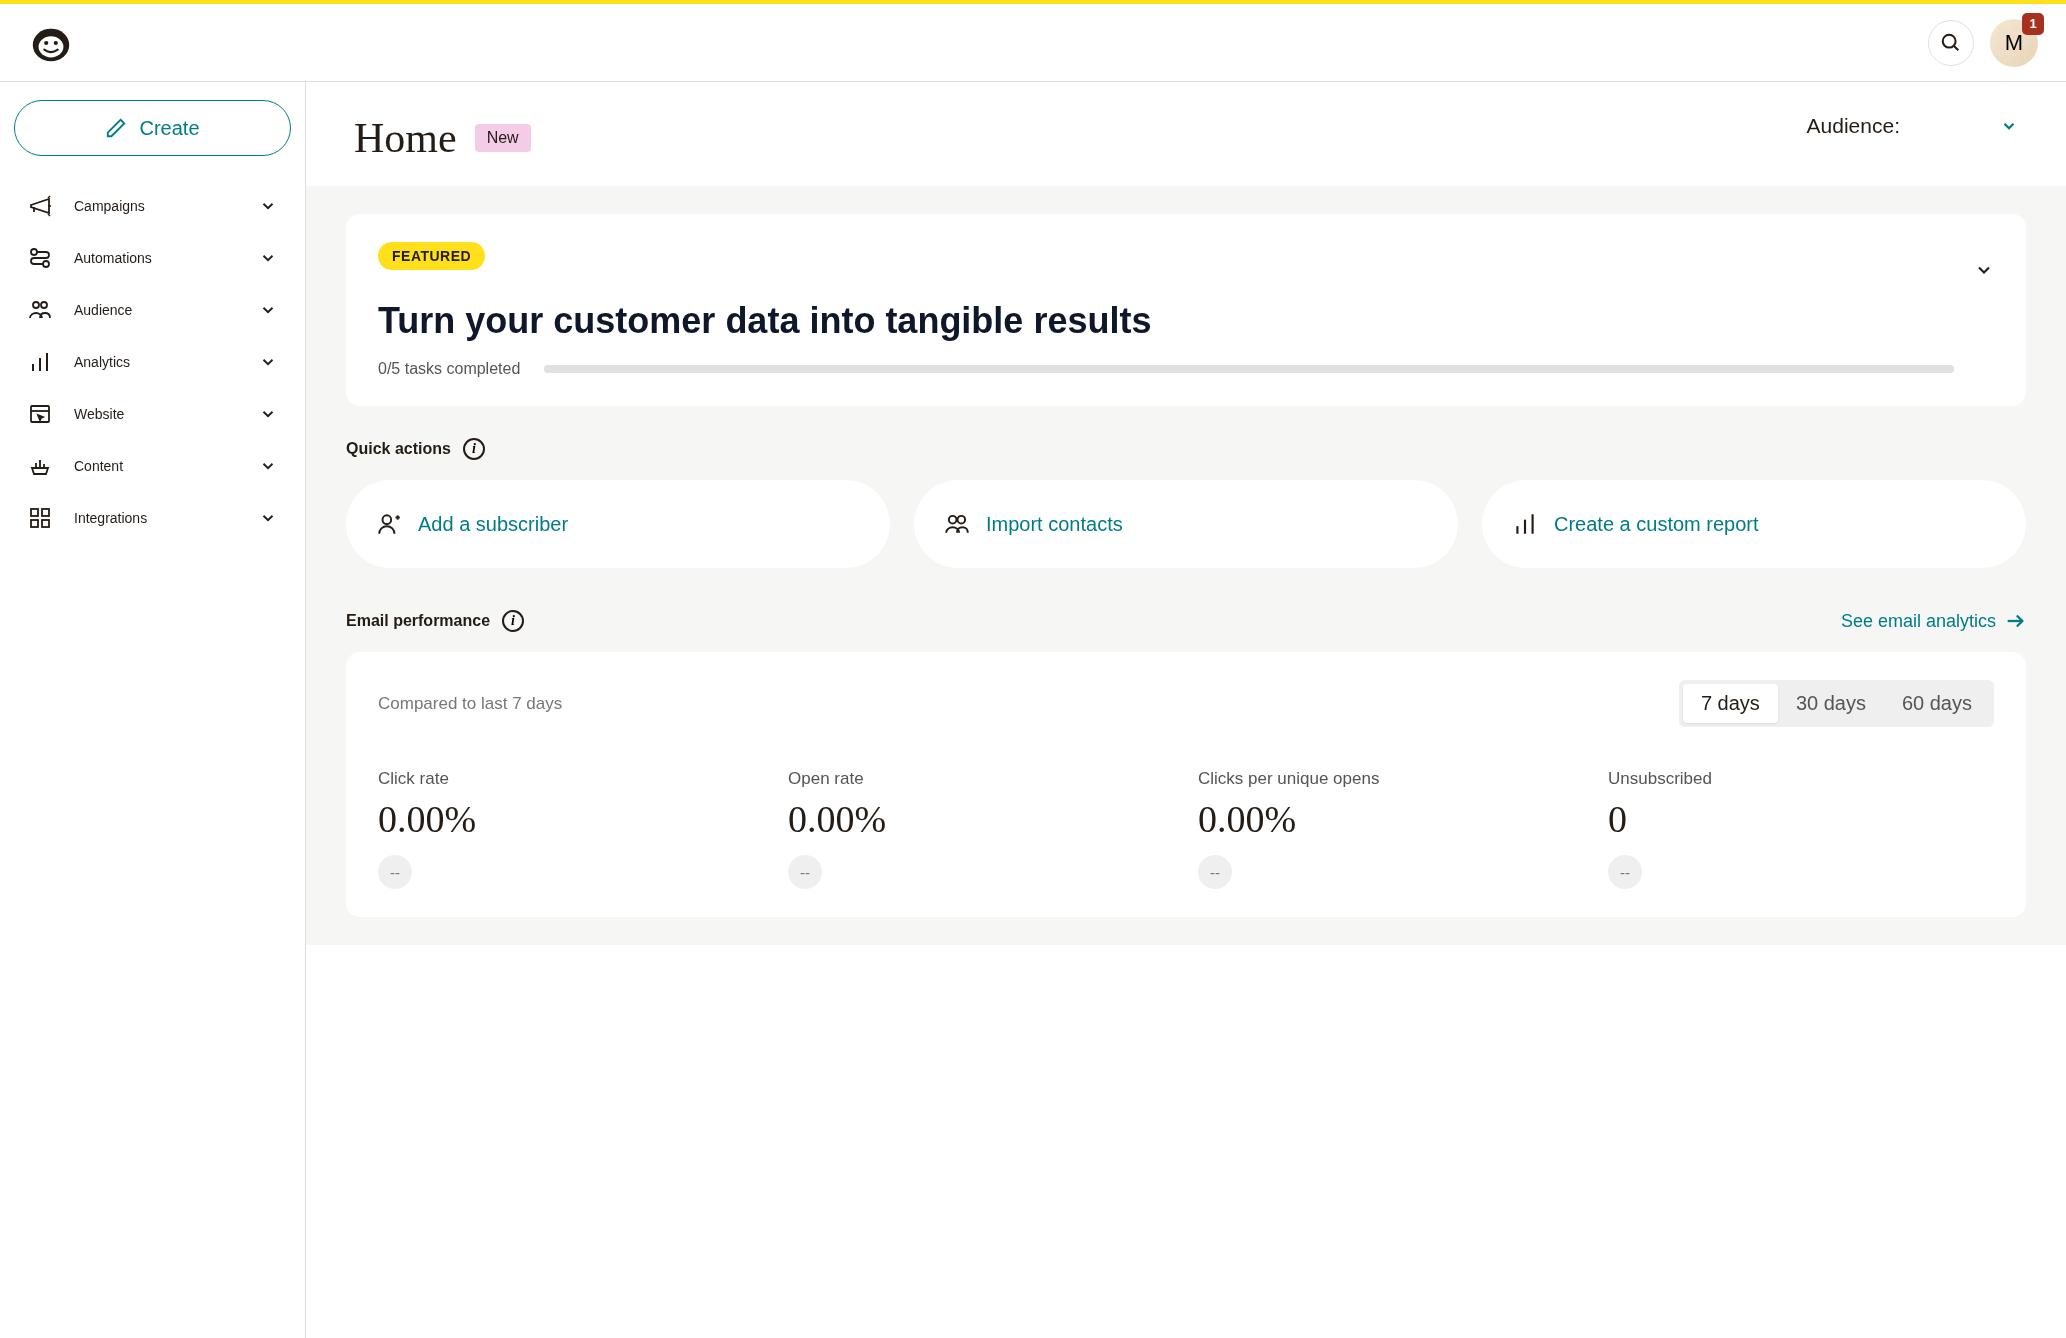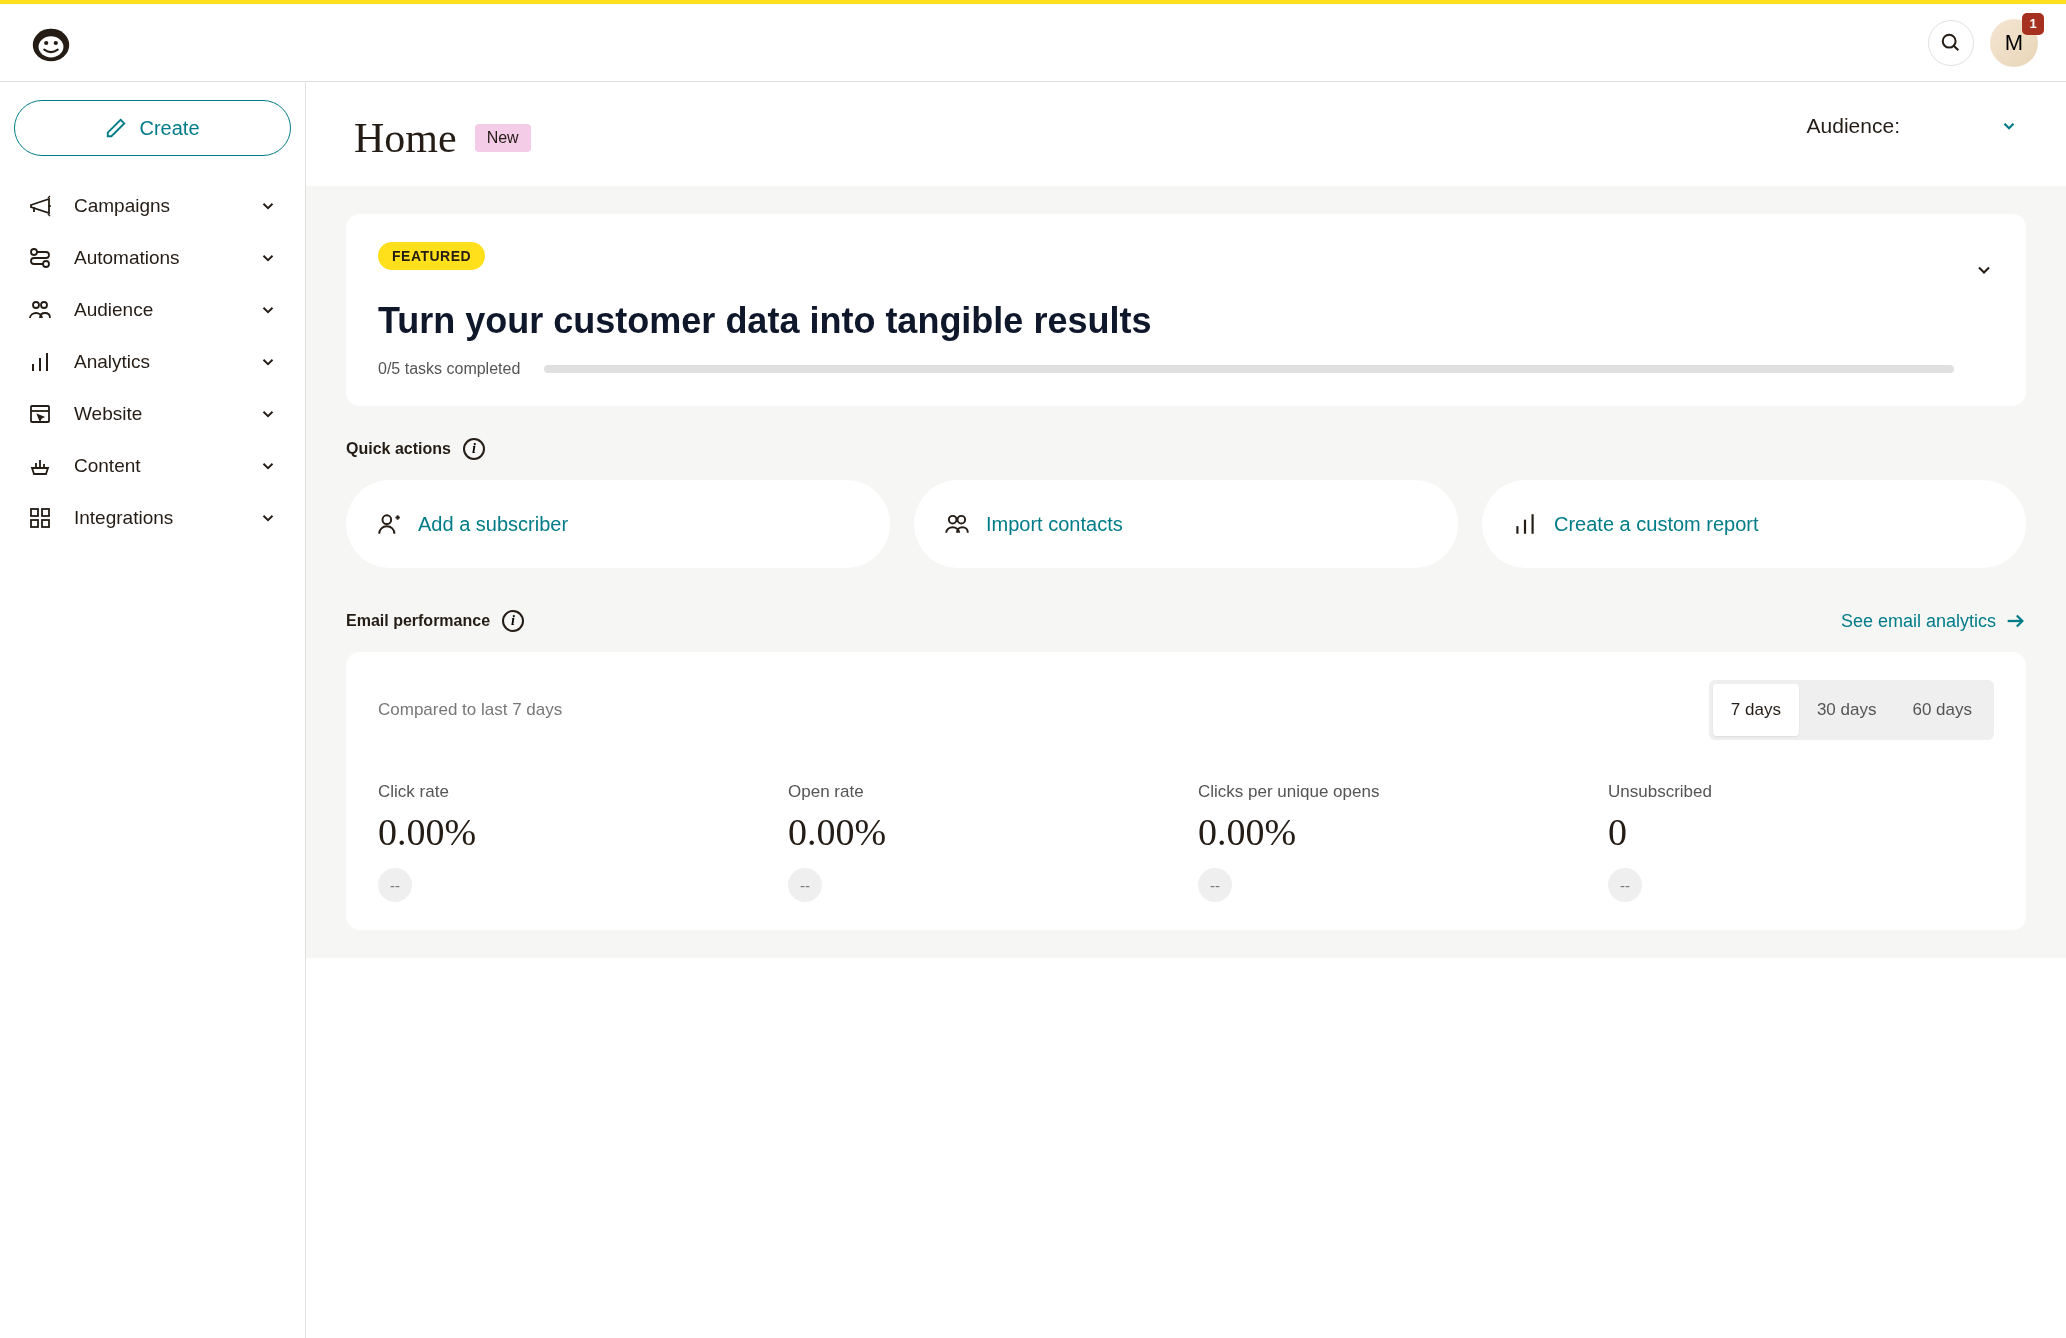--- a/index.html
+++ b/index.html
@@ -7,21 +7,21 @@
 .top-bar { height: 4px; background: #ffe01b; width: 100%; }
 .header { height: 78px; display: flex; align-items: center; justify-content: space-between; padding: 0 28px; border-bottom: 1px solid #e0e0e0; }
 .logo { width: 46px; height: 46px; }
 .header-right { display: flex; align-items: center; gap: 16px; }
 .search-btn { width: 46px; height: 46px; border-radius: 50%; border: 1px solid #e0e0e0; background: #fff; display: flex; align-items: center; justify-content: center; cursor: pointer; }
 .avatar { width: 48px; height: 48px; border-radius: 50%; background: linear-gradient(135deg, #f5e6d3 0%, #e8d5b7 100%); display: flex; align-items: center; justify-content: center; font-size: 22px; font-weight: 500; position: relative; cursor: pointer; }
 .badge { position: absolute; top: -6px; right: -6px; background: #a73121; color: #fff; font-size: 13px; font-weight: bold; min-width: 22px; height: 22px; border-radius: 5px; display: flex; align-items: center; justify-content: center; padding: 0 4px; }
 .container { display: flex; }
 .sidebar { width: 306px; border-right: 1px solid #e0e0e0; padding: 18px 14px; min-height: calc(100vh - 82px); }
 .create-btn { width: 100%; height: 56px; border: 1.5px solid #007c89; border-radius: 28px; background: #fff; color: #007c89; font-size: 20px; font-weight: 500; display: flex; align-items: center; justify-content: center; gap: 12px; cursor: pointer; margin-bottom: 24px; }
-.nav-item { display: flex; align-items: center; padding: 14px 14px; cursor: pointer; font-size: 19px; color: #241c15; }
+.nav-item { display: flex; align-items: center; padding: 14px 14px; cursor: pointer; font-size: 14px; color: #241c15; }
 .nav-item .nav-icon { width: 24px; height: 24px; margin-right: 22px; display: flex; align-items: center; justify-content: center; }
 .nav-item .nav-label { flex: 1; }
 .nav-item .chevron { width: 18px; height: 18px; }
 .main { flex: 1; background: #fff; }
 .main-header { display: flex; align-items: flex-start; justify-content: space-between; padding: 32px 48px 24px 48px; }
 .main-header-left { display: flex; align-items: center; gap: 18px; }
 .page-title { font-size: 42px; font-weight: 400; font-family: Georgia, 'Times New Roman', serif; color: #241c15; }
 .new-badge { background: #f4cce8; color: #241c15; padding: 5px 12px; border-radius: 4px; font-size: 16px; font-weight: 500; }
 .audience-select { display: flex; align-items: center; gap: 100px; font-size: 21px; font-weight: 500; cursor: pointer; color: #241c15; }
 .content { background: #f6f6f4; padding: 28px 40px; min-height: 700px; }
@@ -38,21 +38,21 @@
 .quick-actions { display: grid; grid-template-columns: repeat(3, 1fr); gap: 24px; }
 .action-card { background: #fff; border-radius: 45px; padding: 24px 30px; display: flex; align-items: center; gap: 16px; cursor: pointer; min-height: 88px; }
 .action-icon { width: 26px; height: 26px; flex-shrink: 0; }
 .action-label { color: #007c89; font-size: 20px; font-weight: 500; line-height: 1.3; }
 .section-header-row { display: flex; align-items: center; justify-content: space-between; margin: 42px 0 20px 0; }
 .link { color: #007c89; font-size: 18px; font-weight: 500; display: flex; align-items: center; gap: 8px; cursor: pointer; }
 .perf-card { background: #fff; border-radius: 14px; padding: 28px 32px; }
 .perf-header { display: flex; align-items: center; justify-content: space-between; margin-bottom: 42px; gap: 27px; }
 .perf-compare { color: #777; font-size: 17px; }
 .segment { display: flex; background: #efefef; border-radius: 6px; padding: 4px; }
-.segment-btn { padding: 16px 18px; font-size: 17px; color: #555; background: transparent; border: none; cursor: pointer; border-radius: 4px; }
+.segment-btn { padding: 8px 18px; font-size: 20px; color: #555; background: transparent; border: none; cursor: pointer; border-radius: 4px; }
 .segment-btn.active { background: #fff; color: #241c15; box-shadow: 0 1px 2px rgba(0,0,0,0.08); }
 .metrics { display: grid; grid-template-columns: repeat(4, 1fr); gap: 24px; }
 .metric-label { font-size: 17px; color: #555; margin-bottom: 8px; }
 .metric-value { font-size: 38px; font-family: Georgia, 'Times New Roman', serif; color: #241c15; margin-bottom: 14px; }
 .metric-delta { display: inline-flex; align-items: center; justify-content: center; width: 34px; height: 34px; border-radius: 50%; background: #efefef; color: #777; font-size: 15px; }
 svg { display: block; }
 </style>
 </head>
 <body>
 

